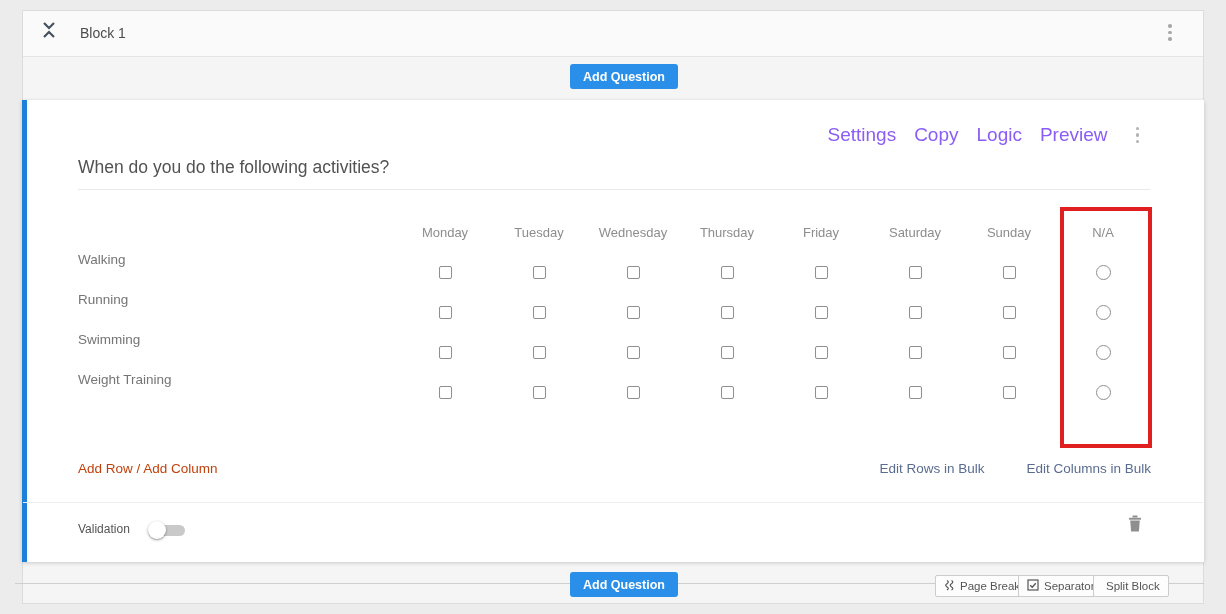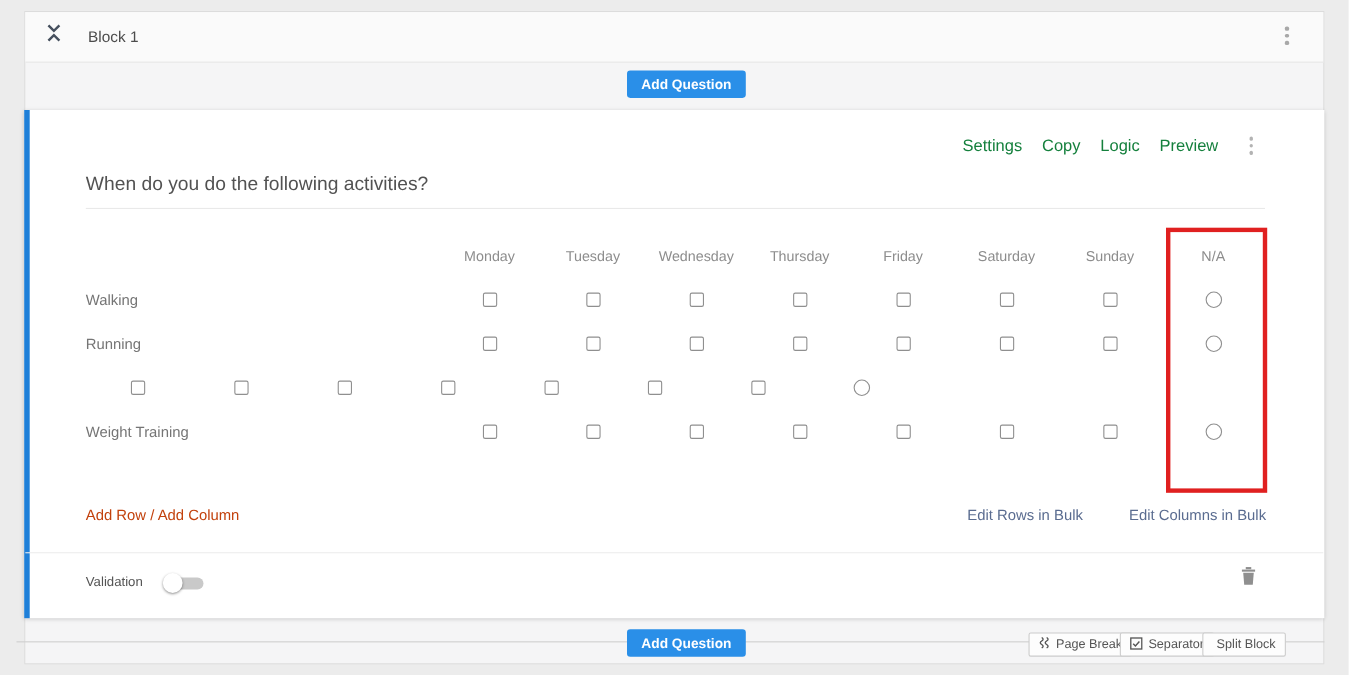--- a/index.html
+++ b/index.html
@@ -26,29 +26,29 @@
   .add-q-btn { height:25px; display:flex; align-items:center;
     padding:12px 13px; background:#2a8fe8; color:#fff; font-size:12.5px;
     font-weight:bold; border:none; border-radius:3px; cursor:pointer; }
   .add-q-top { left:570px; top:64px; }
   .add-q-bottom { left:570px; top:572px; z-index:5; }
 
   
   .card { left:22px; top:100px; width:1182px; height:462px; background:#fff;
     border-left:5px solid #1e7fd8; box-shadow:0 1px 4px rgba(0,0,0,.18); }
   .toolbar { top:124px; right:87px; display:flex; align-items:center; gap:18px;
-    font-size:15px; color:#15803d; }
+    font-size:19px; color:#8b5cf6; }
   .toolbar span { cursor:pointer; }
   .card-kebab { color:#b3b3b3; margin-left:10px; }
   .q-title { left:78px; top:157px; font-size:17.5px; color:#525252; }
   .q-title-rule { left:78px; top:189px; width:1072px; height:1px; background:#e9e9e9; }
 
   
   .matrix { left:78px; top:212px; width:1072px; }
-  .mrow { display:flex; height:40px; align-items:center; }
+  .mrow { display:flex; height:40px; }
   .mlabel, .mspacer { width:320px; font-size:13.5px; color:#757575; }
   .mcol { width:94px; display:flex; justify-content:center; align-items:center; }
   .mhead { font-size:13px; color:#8d8d8d; }
   .checkbox { width:13px; height:13px; border:1px solid #8f8f8f;
     border-radius:2px; background:#fff; cursor:pointer; }
   .radio { width:15px; height:15px; border:1px solid #8f8f8f;
     border-radius:50%; background:#fff; cursor:pointer; }
   .redbox { left:1060px; top:207px; width:92px; height:241px;
     border:4px solid #e02020; pointer-events:none; z-index:3; }
 
@@ -177,20 +177,21 @@
           <span class="checkbox"></span>
         </div>
         <div class="mcol">
           <span class="checkbox"></span>
         </div>
         <div class="mcol">
           <span class="radio"></span>
         </div>
       </div>
       <div class="mrow">
+        <div class="mlabel">Swimming</div>
         <div class="mcol">
           <span class="checkbox"></span>
         </div>
         <div class="mcol">
           <span class="checkbox"></span>
         </div>
         <div class="mcol">
           <span class="checkbox"></span>
         </div>
         <div class="mcol">

